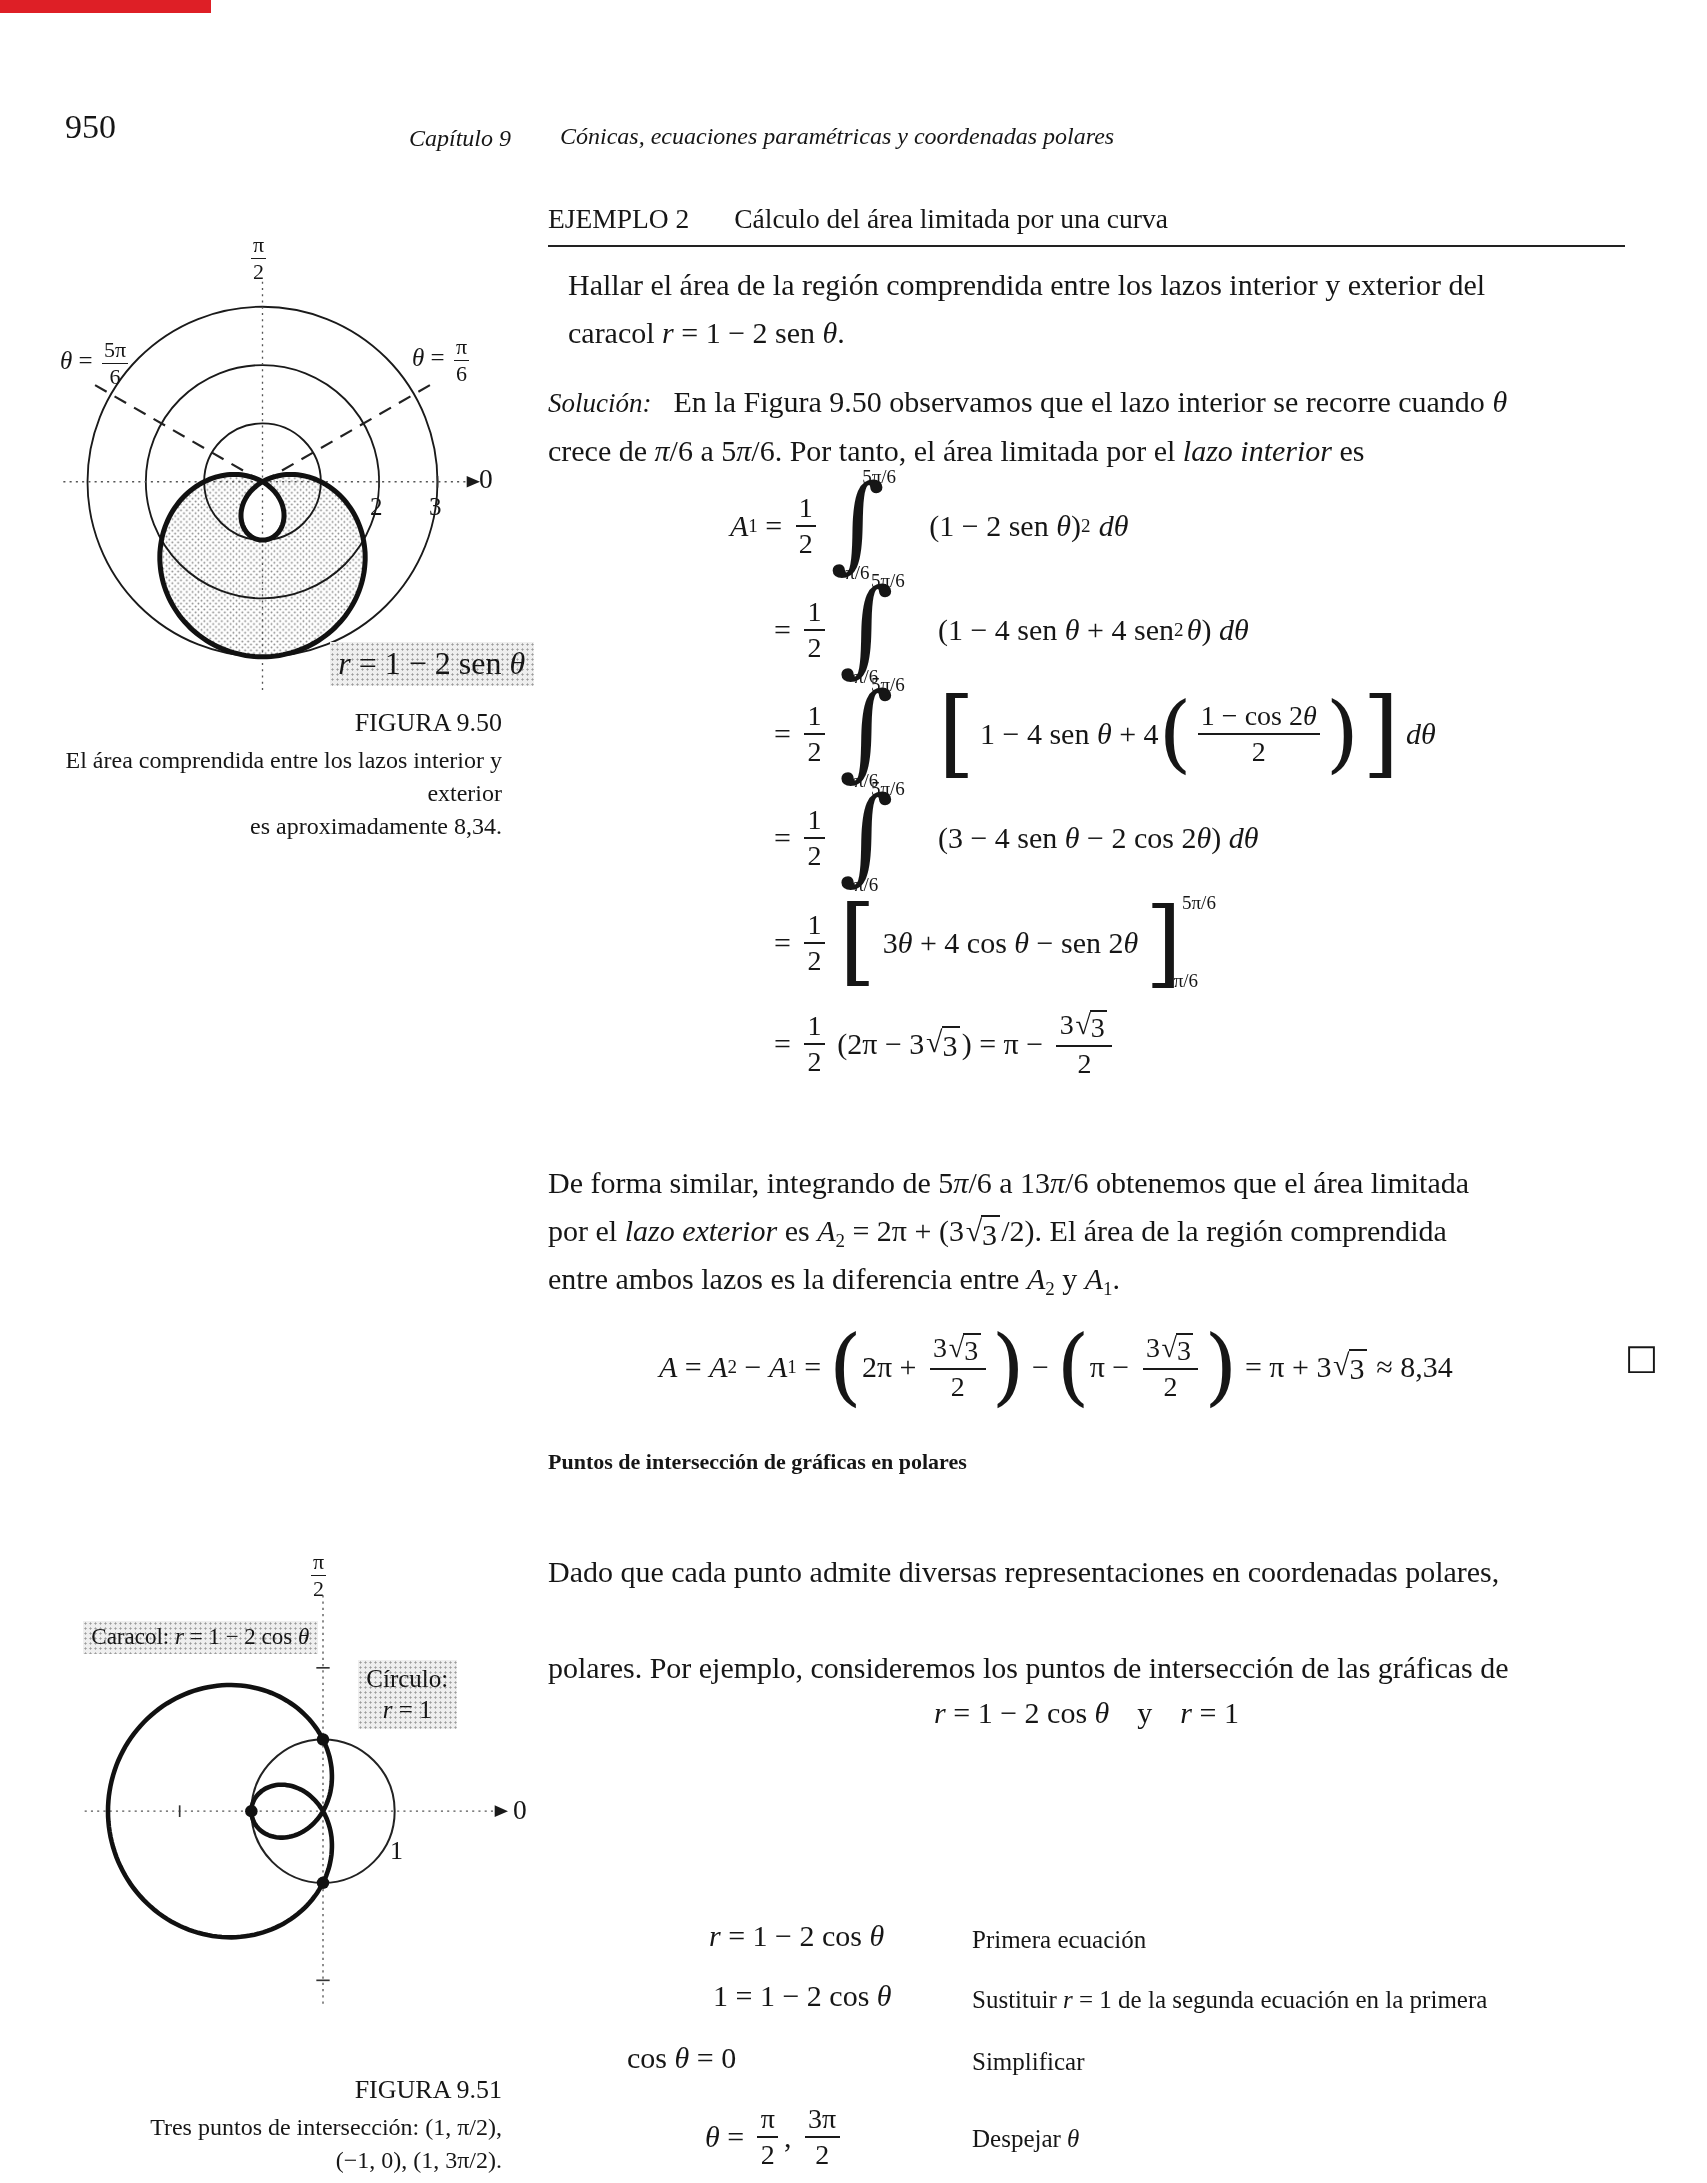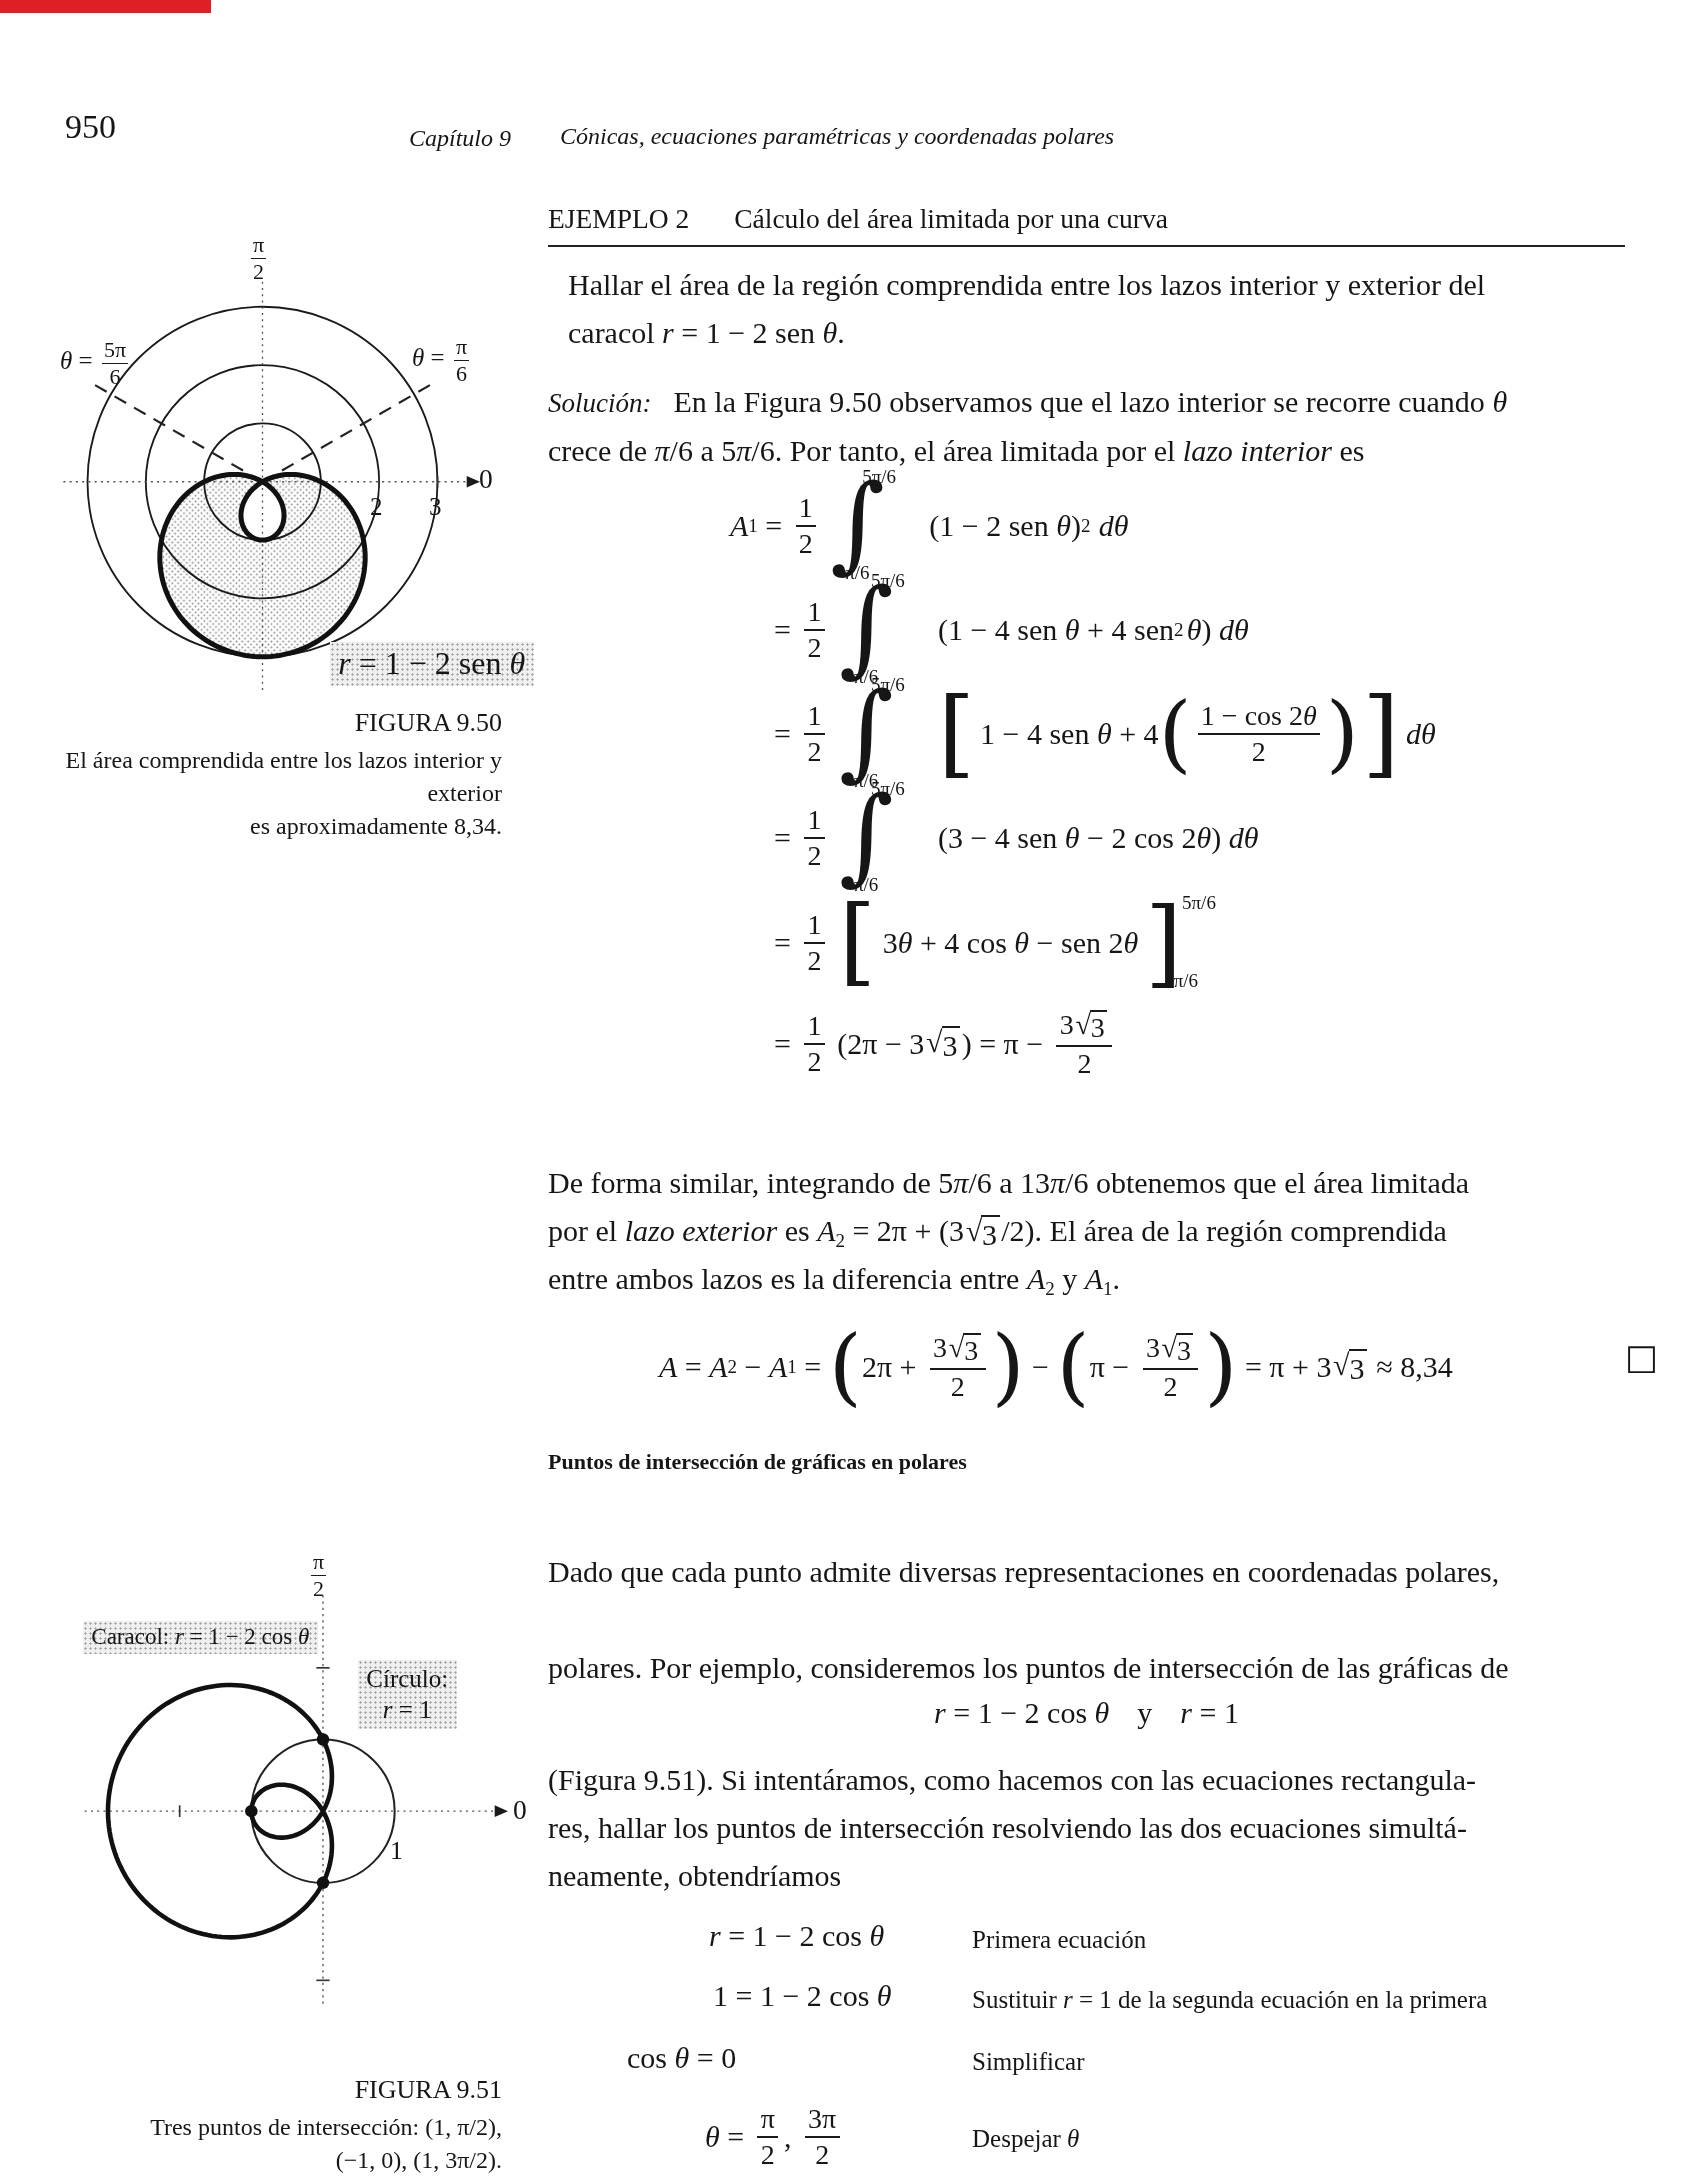--- a/index.html
+++ b/index.html
@@ -354,21 +354,20 @@
   <div class="eqcenter">
       <span class="run it">r</span>
       <span class="run"> = 1 − 2 cos </span>
       <span class="run it">θ</span>
       <span class="sp" style="width: 28px;"></span>
       <span class="run">y</span>
       <span class="sp" style="width: 28px;"></span>
       <span class="run it">r</span>
       <span class="run"> = 1</span>
     </div>
-  <div class="para p5"><span class="run">(Figura 9.51). Si intentáramos, como hacemos con las ecuaciones rectangula-</span><br><span class="run">res, hallar los puntos de intersección resolviendo las dos ecuaciones simultá-</span><br><span class="run">neamente, obtendríamos</span></div>
 
   <div class="stepeq s1">
       <span class="run it">r</span>
       <span class="run"> = 1 − 2 cos </span>
       <span class="run it">θ</span>
     </div>
   <div class="steplabel sl1"><span class="run">Primera ecuación</span></div>
   <div class="stepeq s2">
       <span class="run">1 = 1 − 2 cos </span>
       <span class="run it">θ</span>

